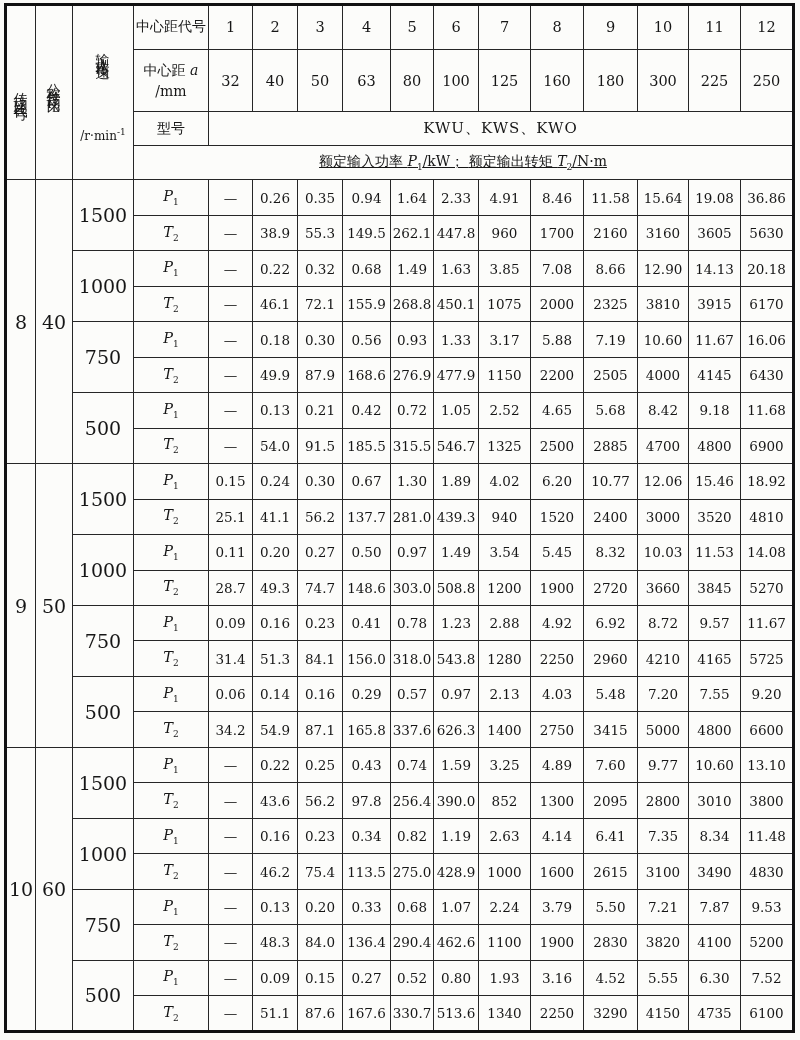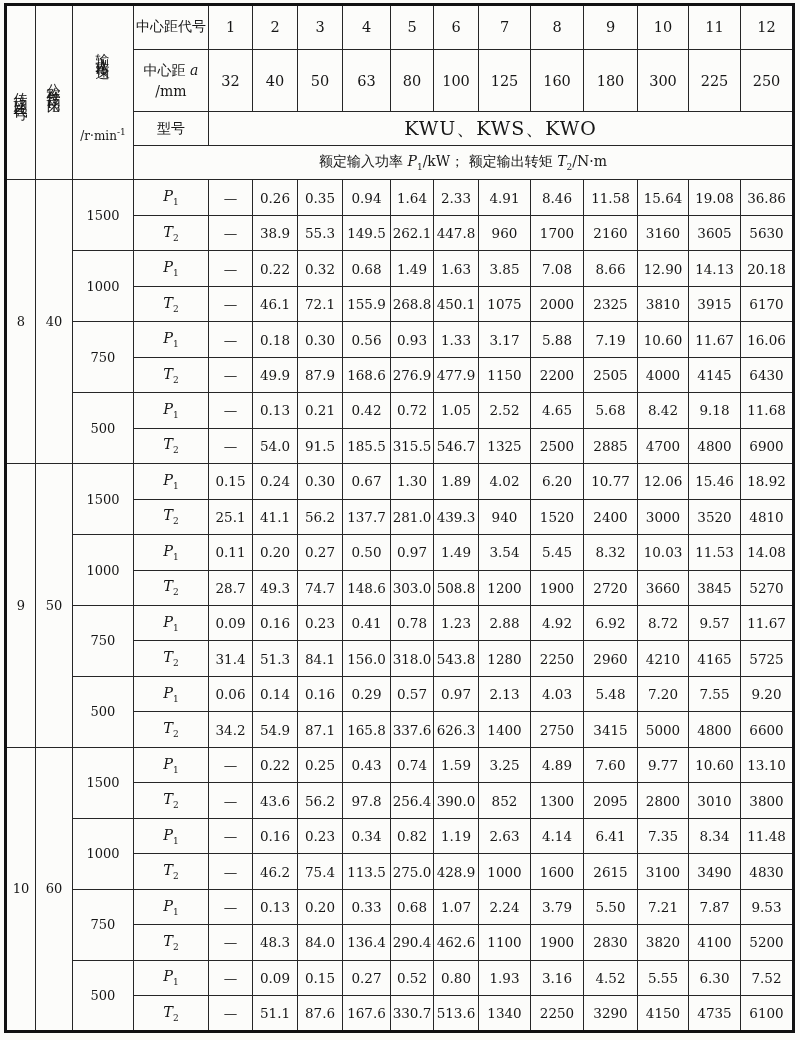--- a/index.html
+++ b/index.html
@@ -25,45 +25,45 @@
     border: 1px solid #262626;
     text-align: center;
     vertical-align: middle;
     padding: 0;
     font-size: 14px;
     overflow: hidden;
   }
   tr.hr1 { height: 44px; }
   tr.hr2 { height: 62px; }
   tr.hr3 { height: 33px; }
-  tr.hr4 { height: 34px; }
+  tr.hr4 { height: 34px; text-decoration: underline; }
   tr.dr  { height: 35px; }
   .vtext {
     writing-mode: vertical-rl;
     text-orientation: upright;
     letter-spacing: 4px;
     font-size: 14px;
     line-height: 1;
   }
   .corner-stack {
     display: flex; flex-direction: column;
     align-items: center; justify-content: center;
     gap: 3px; height: 100%;
   }
   i { font-style: italic; font-family: "DejaVu Serif", "Liberation Serif", serif; }
   sub { font-size: 9px; vertical-align: sub; }
   sup { font-size: 9px; vertical-align: super; }
   .unit { font-size: 12px; white-space: nowrap; margin-top: 44px; }
   .hcode, .hdist { font-size: 14.5px; }
   .dist-label div { line-height: 1.5; }
-  .model-val { font-size: 19px; letter-spacing: 1px; }
+  .model-val { font-size: 15px; letter-spacing: 1px; }
   .rating { font-size: 14px; }
   .rowlab { font-size: 14.5px; }
   .val { font-size: 13.5px; }
-  .spd, .grp { font-size: 13px; }
+  .spd, .grp { font-size: 19px; }
 </style>
 </head>
 <body>
 
 <div class="page">
   <table class="spec">
     <colgroup>
       <col style="width:30px">
         <col style="width:37px">
         <col style="width:61px">

